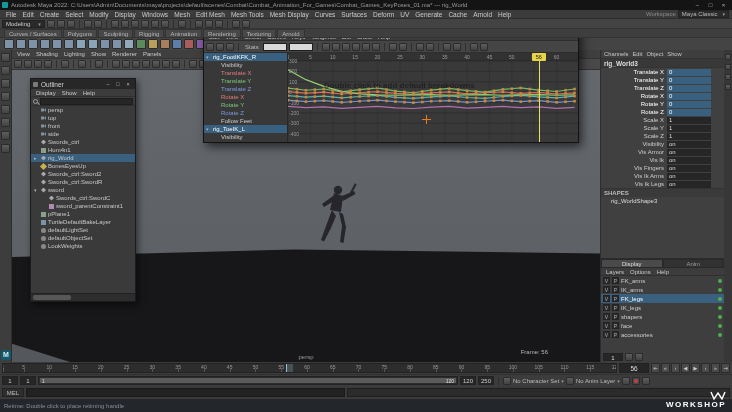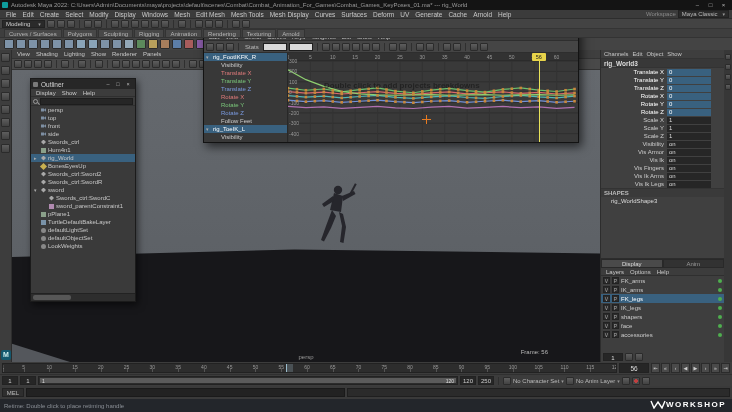--- a/index.html
+++ b/index.html
@@ -134,21 +134,21 @@
 .rtrack{position:relative;flex:1;max-width:420px;height:9px;background:#2c2c2c;border:1px solid #222}
 .rbar{position:absolute;left:1px;top:1px;bottom:1px;right:1px;background:#5b5b5b;display:flex;justify-content:space-between;align-items:center;font-size:5px;color:#ddd;padding:0 2px}
 .rs-label{font-size:6px;color:#bbb;display:flex;align-items:center;gap:2px;white-space:nowrap}
 .ddown{font-size:5px;color:#999}
 
 .commandline{position:absolute;left:0;top:386px;width:732px;height:13px;background:#3a3a3a;display:flex;align-items:center;gap:2px;padding:0 2px;z-index:4}
 .mel{width:22px;height:9px;background:#2e2e2e;border:1px solid #222;font-size:6px;color:#bbb;text-align:center;line-height:9px}
 .cmdinput{flex:1;height:9px;background:#222;border:1px solid #1a1a1a}
 .cmdoutput{flex:1.2;height:9px;background:#2b2b2b;border:1px solid #1f1f1f}
 .helpline{position:absolute;left:0;top:399px;width:732px;height:13px;background:#23262b;display:flex;align-items:center;padding:0 4px;font-size:6px;color:#8a8f96;z-index:4}
-.workshoplogo{position:absolute;right:6px;bottom:3px;display:flex;flex-direction:row;align-items:flex-end;z-index:10}
+.workshoplogo{position:absolute;right:6px;bottom:3px;display:flex;flex-direction:column;align-items:flex-end;z-index:10}
 .wl-text{font-size:8px;font-weight:bold;color:#fff;letter-spacing:1.5px}
 </style>
 </head>
 <body>
 
 <div id="screen" data-name="maya-application-window">
 
   <div class="titlebar" data-name="title-bar">
     <div class="appicon" data-name="maya-app-icon"></div>
     <div class="title" data-name="window-title">Autodesk Maya 2022: C:\Users\Admin\Documents\maya\projects\default\scenes\Combat\Combat_Animation_For_Games\Combat_Games_KeyPoses_01.ma* --- rig_World</div>
@@ -550,21 +550,21 @@
             <div class="gxl" style="left: 89.5385px;">20</div>
             <div class="gxl" style="left: 111.923px;">25</div>
             <div class="gxl" style="left: 134.308px;">30</div>
             <div class="gxl" style="left: 156.692px;">35</div>
             <div class="gxl" style="left: 179.077px;">40</div>
             <div class="gxl" style="left: 201.462px;">45</div>
             <div class="gxl" style="left: 223.846px;">50</div>
             <div class="gxl" style="left: 246.231px;">55</div>
             <div class="gxl" style="left: 268.615px;">60</div>
           </div>
-        <div class="ge-overlay" data-name="overlay-caption">Double click to add projects breakdowns</div>
+        <div class="ge-overlay" data-name="overlay-caption">Double click to add default breakdowns</div>
         <div class="xh" style="left:134px;top:62px" data-name="crosshair-cursor"></div>
       <div class="gyl" style="top: 5px;">300</div>
           <div class="gyl" style="top: 15.375px;">200</div>
           <div class="gyl" style="top: 25.75px;">100</div>
           <div class="gyl" style="top: 36.125px;">0</div>
           <div class="gyl" style="top: 46.5px;">-100</div>
           <div class="gyl" style="top: 56.875px;">-200</div>
           <div class="gyl" style="top: 67.25px;">-300</div>
           <div class="gyl" style="top: 77.625px;">-400</div>
           <div class="gyl" style="top: 88px;">-500</div>

